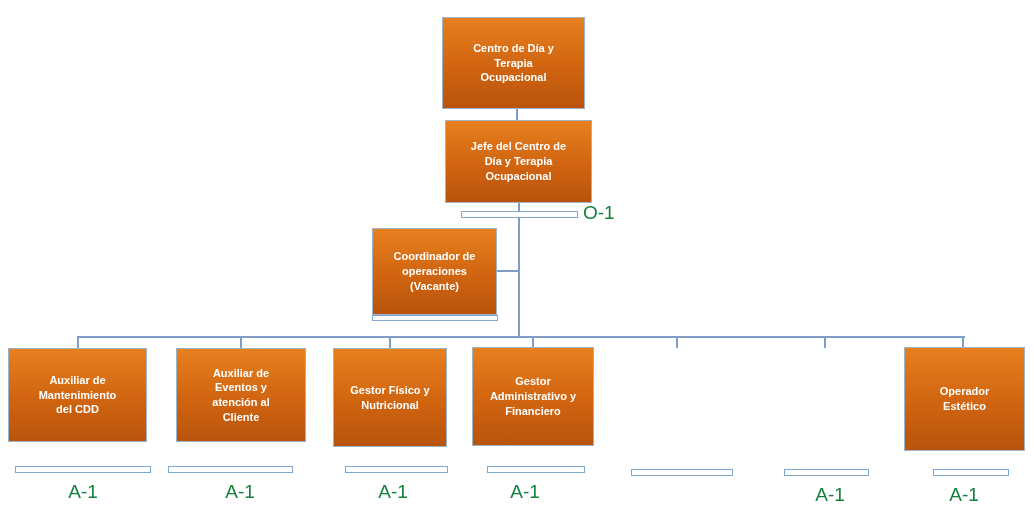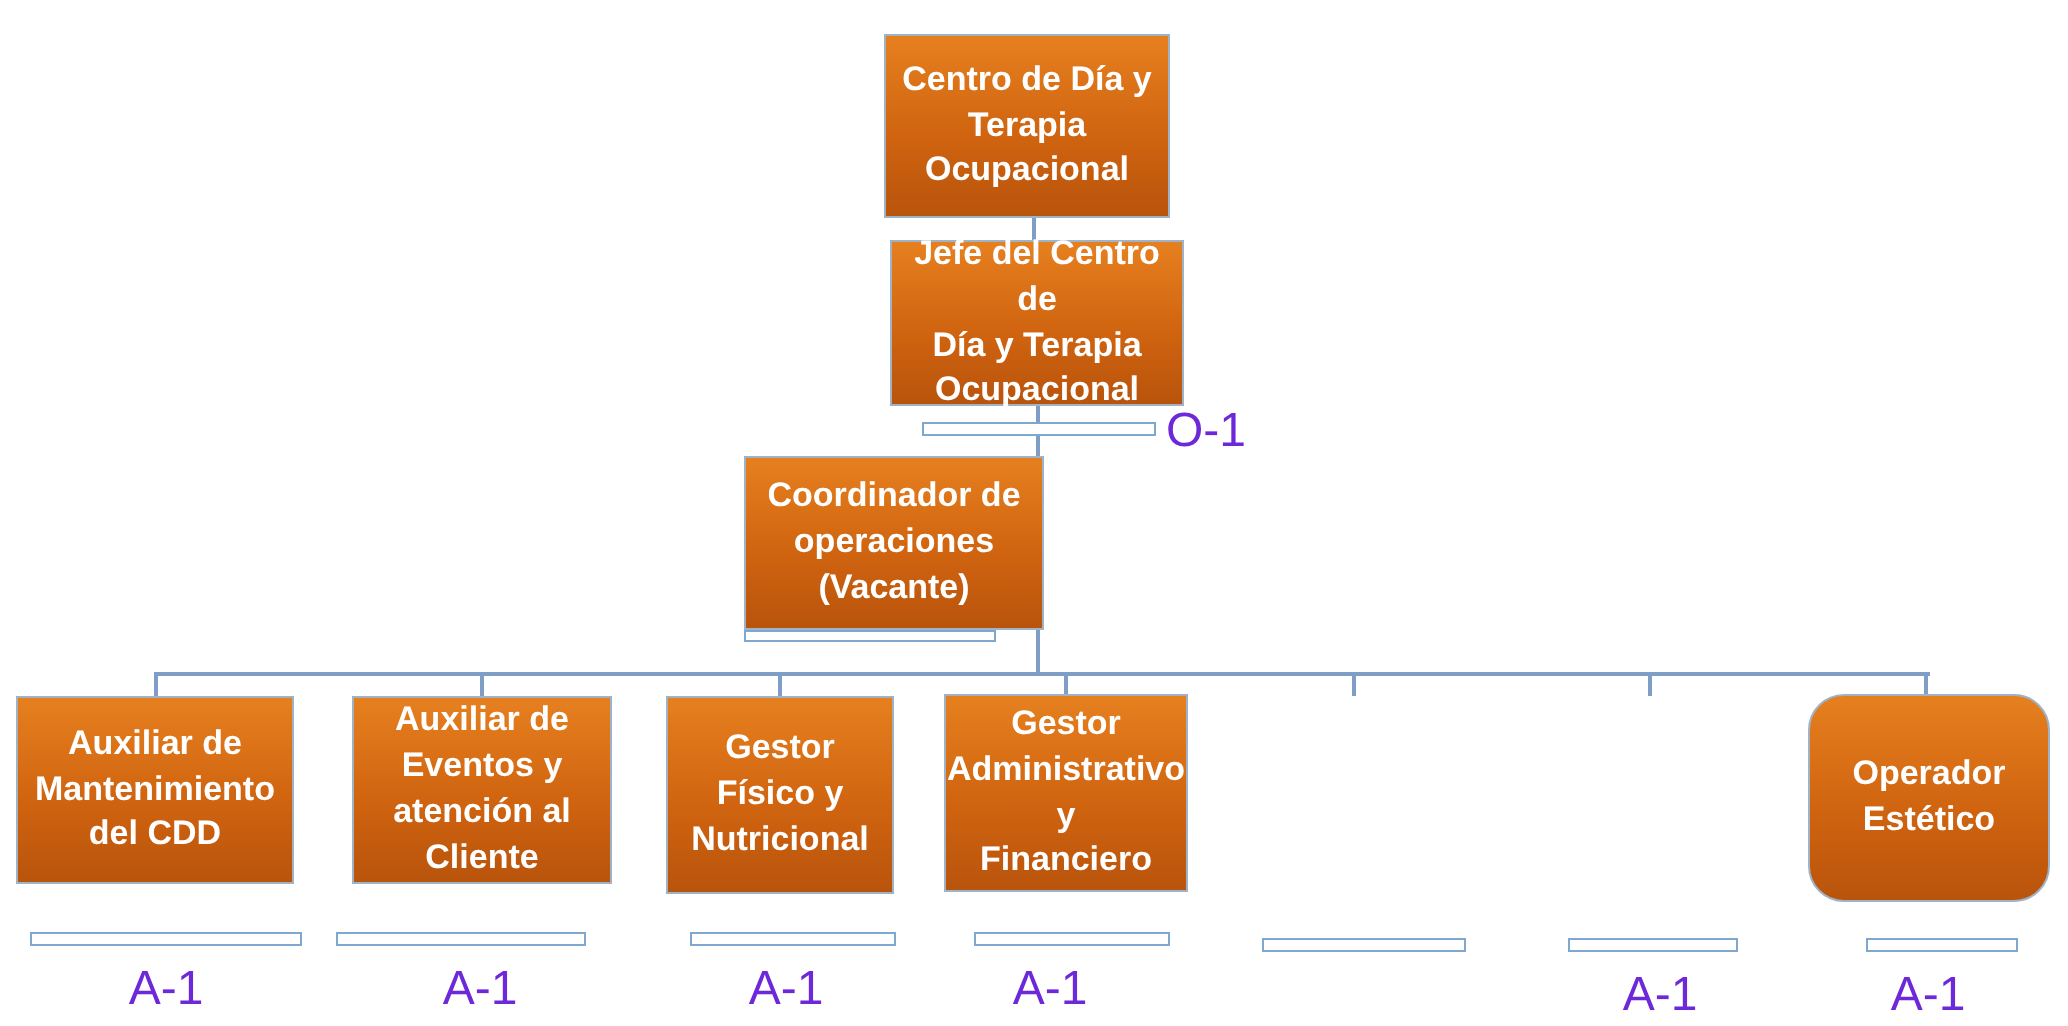--- a/index.html
+++ b/index.html
@@ -16,39 +16,39 @@
     overflow: hidden;
   }
   
   .orgbox {
     position: absolute;
     box-sizing: border-box;
     background: linear-gradient(180deg, #e6801f 0%, #d06410 55%, #b9540c 100%);
     border: 1px solid #9fb3c8;
     color: #ffffff;
     font-weight: bold;
-    font-size: 17px;
+    font-size: 11px;
     line-height: 1.34;
     display: flex;
     align-items: center;
     justify-content: center;
     text-align: center;
     white-space: pre-line;
     padding: 16px 4px;
   }
   .box-root  { left: 442px; top: 17px;  width: 143px; height: 92px; }
   .box-jefe  { left: 445px; top: 120px; width: 147px; height: 83px; }
-  .box-coord { left: 372px; top: 228px; width: 150px; height: 87px; }
+  .box-coord { left: 372px; top: 228px; width: 125px; height: 87px; }
   .box-s1 { left: 8px;   top: 348px; width: 139px; height: 94px; }
   .box-s2 { left: 176px; top: 348px; width: 130px; height: 94px; }
   .box-s3 { left: 333px; top: 348px; width: 114px; height: 99px; }
   .box-s4 { left: 472px; top: 347px; width: 122px; height: 99px; }
   .box-s5 { left: 613px; top: 347px; width: 129px; height: 104px; }
   .box-s6 { left: 761px; top: 347px; width: 128px; height: 104px; }
-  .box-s7 { left: 904px; top: 347px; width: 121px; height: 104px; border-radius: 18px; }
+  .box-s7 { left: 904px; top: 347px; width: 121px; height: 104px; }
   
   .conn {
     position: absolute;
     background: #7e9ec8;
   }
   .conn-root-jefe   { left: 516px; top: 109px; width: 2px; height: 11px; }
   .conn-jefe-down   { left: 518px; top: 203px; width: 2px; height: 135px; }
   .conn-coord-h     { left: 497px; top: 270px; width: 22px; height: 2px; }
   .conn-main-h      { left: 77px;  top: 336px; width: 888px; height: 2px; }
   .stub             { top: 337px; width: 2px; height: 11px; }
@@ -72,22 +72,22 @@
   .bar-1 { left: 15px;  top: 466px; width: 136px; }
   .bar-2 { left: 168px; top: 466px; width: 125px; }
   .bar-3 { left: 345px; top: 466px; width: 103px; }
   .bar-4 { left: 487px; top: 466px; width: 98px; }
   .bar-5 { left: 631px; top: 469px; width: 102px; }
   .bar-6 { left: 784px; top: 469px; width: 85px; }
   .bar-7 { left: 933px; top: 469px; width: 76px; }
   
   .grade {
     position: absolute;
-    font-size: 24px;
-    color: #6d28d9;
+    font-size: 19px;
+    color: #15803d;
     text-align: center;
     width: 100px;
   }
   .grade-o1 { left: 583px; top: 202px; width: 70px; text-align: left; }
   .grade-1 { left: 33px;  top: 481px; }
   .grade-2 { left: 190px; top: 481px; }
   .grade-3 { left: 343px; top: 481px; }
   .grade-4 { left: 475px; top: 481px; }
   .grade-5 { left: 633px; top: 484px; }
   .grade-6 { left: 780px; top: 484px; }

